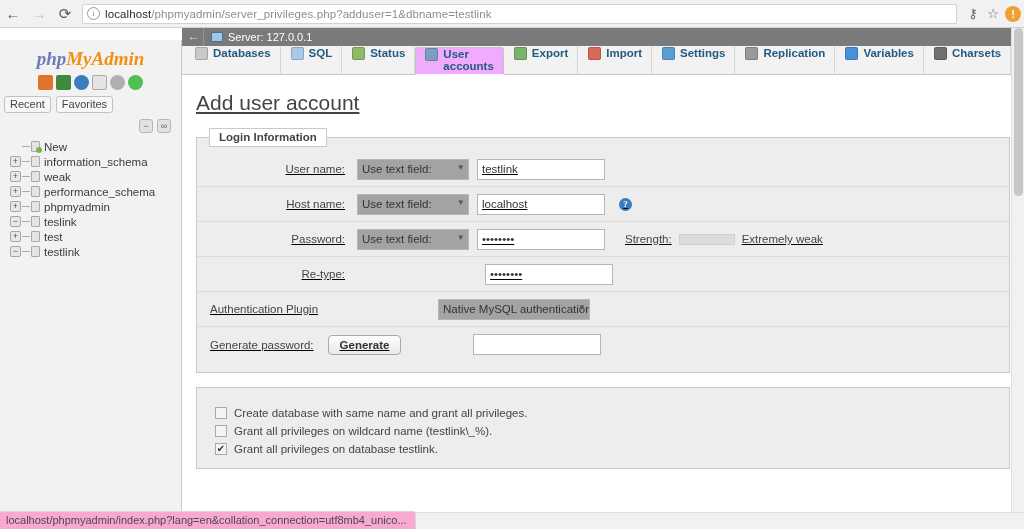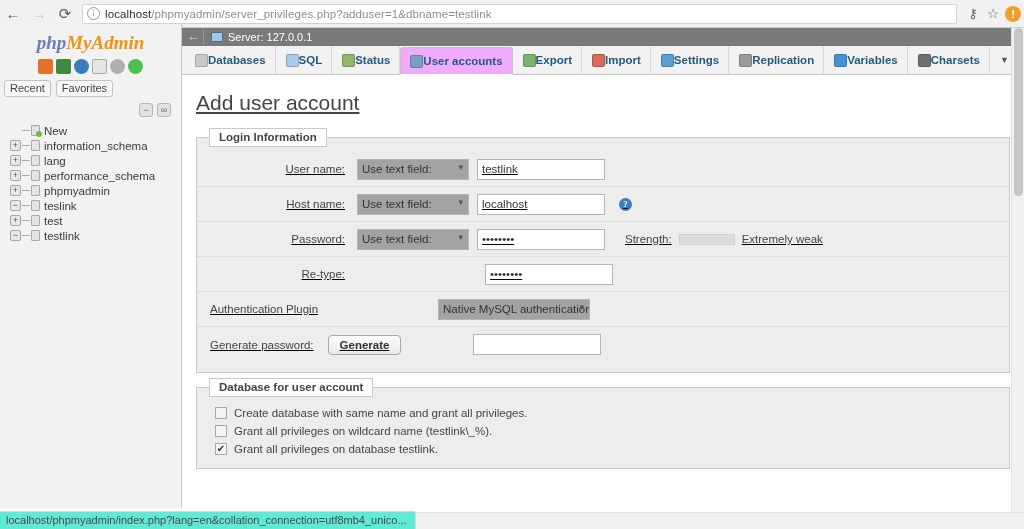--- a/index.html
+++ b/index.html
@@ -41,21 +41,21 @@
   }
   #profile-badge {
     width: 16px; height: 16px; border-radius: 50%;
     background: #f0a030; margin: 0 3px 0 2px; flex: none;
     color: #fff; font-size: 11px; font-weight: bold;
     text-align: center; line-height: 16px;
   }
 
   
   #sidebar {
-    position: absolute; left: 0; top: 24px; width: 182px; height: 484px;
+    position: absolute; left: 0; top: 40px; width: 182px; height: 484px;
     background: #f2f2f2; border-right: 1px solid #c9c9c9; overflow: hidden;
   }
   #pma-logo {
     text-align: center; padding: 8px 0 2px 0;
     font-family: "Liberation Serif", serif;
     font-size: 19px; font-style: italic; font-weight: bold;
   }
   #pma-logo .php { color: #6c7eb7; }
   #pma-logo .myadmin { color: #f29111; }
   #sidebar-icons {
@@ -113,21 +113,21 @@
   }
   #server-icon {
     width: 12px; height: 10px; background: #9fc8e8; border: 1px solid #4b6e8c;
     border-radius: 1px; margin: 0 5px 0 7px; flex: none;
   }
   #tabs {
     height: 29px; background: #f2f2f2; border-bottom: 1px solid #c4c4c4;
     display: flex; align-items: flex-end; padding-left: 3px;
   }
   .tab {
-    display: flex; align-items: center; 
+    display: flex; align-items: flex-start; gap: 5px;
     height: 28px; padding: 0 9px; font-size: 11.5px; font-weight: bold;
     color: #235a81; border: 1px solid transparent;
     border-right: 1px solid #d6d6d6;
   }
   .tab.active {
     background: #f0abfc; color: #235a81;
     border: 1px solid #c4c4c4; border-bottom: 1px solid #fff;
     border-radius: 3px 3px 0 0; margin-bottom: -1px;
   }
   .tab-ic { width: 13px; height: 13px; flex: none; border-radius: 2px; }
@@ -216,21 +216,21 @@
   #hscroll {
     position: absolute; left: 0; bottom: 0; width: 1024px; height: 17px;
     background: #f1f1f1; border-top: 1px solid #e0e0e0;
   }
   #hthumb {
     position: absolute; left: 246px; top: 4px; width: 64px; height: 9px;
     background: #c6c6c6; border-radius: 5px;
   }
   #statusbar {
     position: absolute; left: 0; bottom: 0; height: 18px;
-    background: #5eead4; border: 1px solid #d8d8d8; border-left: none;
+    background: #f9a8d4; border: 1px solid #d8d8d8; border-left: none;
     border-bottom: none; border-radius: 0 3px 0 0;
     padding: 0 8px 0 6px; font-size: 11px; color: #4a4a4a;
     line-height: 17px; max-width: 420px; white-space: nowrap; overflow: hidden;
   }
 </style>
 </head>
 <body>
 
 <div id="browser-chrome">
   <div class="nav-btn">←</div>
@@ -275,21 +275,21 @@
       <div class="tree-row">
         <span class="expander">+</span>
         <span class="tline"></span>
         <span class="db-icon"></span>
         <span class="tree-label">information_schema</span>
       </div>
       <div class="tree-row">
         <span class="expander">+</span>
         <span class="tline"></span>
         <span class="db-icon"></span>
-        <span class="tree-label">lang</span>
+        <span class="tree-label">weak</span>
       </div>
       <div class="tree-row">
         <span class="expander">+</span>
         <span class="tline"></span>
         <span class="db-icon"></span>
         <span class="tree-label">performance_schema</span>
       </div>
       <div class="tree-row">
         <span class="expander">+</span>
         <span class="tline"></span>
@@ -429,21 +429,20 @@
       </div>
 
       <div class="frow">
         <div class="flabel left" style="width:auto;padding-left:3px;padding-right:14px">Generate password:</div>
         <button class="gen-btn">Generate</button>
         <input class="pma-in" style="margin-left: 72px;" value="">
       </div>
     </fieldset>
 
     <fieldset class="pma-fs" style="padding-top:16px">
-      <legend>Database for user account</legend>
       <div id="db-checkboxes">
           <div class="cbrow">
             <span class="cbox"></span>
             <span>Create database with same name and grant all privileges.</span>
           </div>
           <div class="cbrow">
             <span class="cbox"></span>
             <span>Grant all privileges on wildcard name (testlink\_%).</span>
           </div>
           <div class="cbrow">

